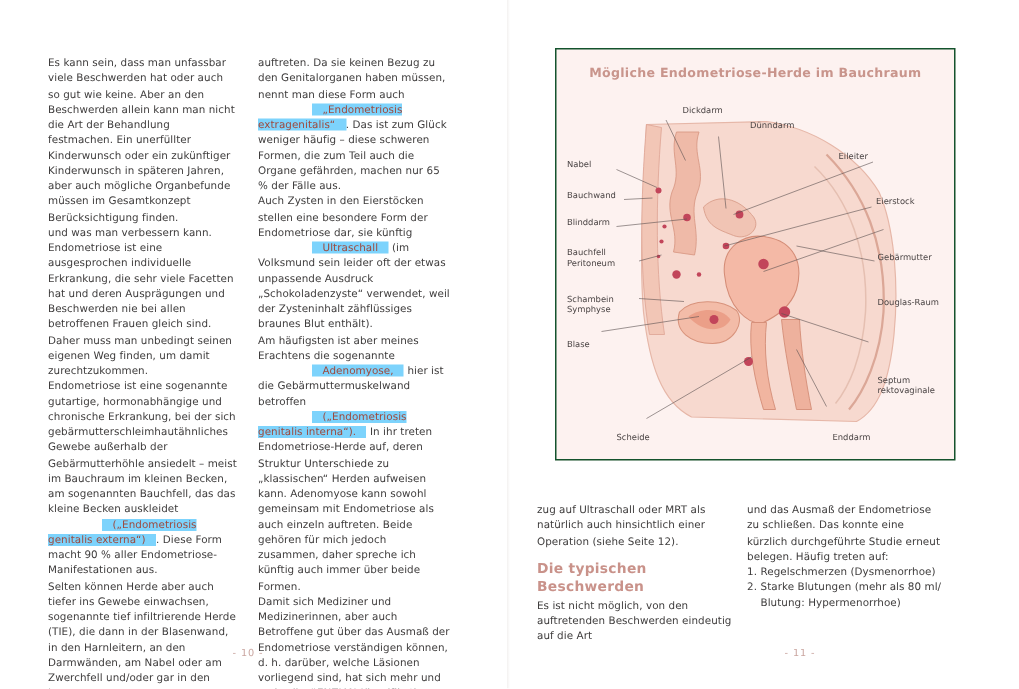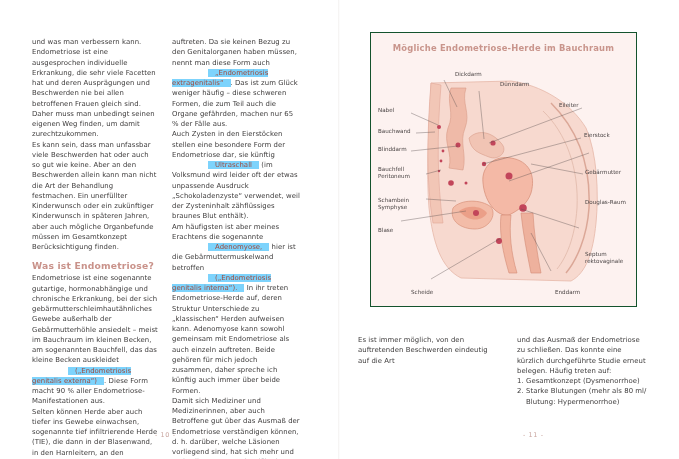--- a/index.html
+++ b/index.html
@@ -14,21 +14,21 @@
             background: linear-gradient(to right, #f3f1f0, #ffffff); }
 
   .col { position: absolute; font-size: 6.9px; line-height: 10.25px; letter-spacing: 0.05px; color: #3e3c3c; }
   .col p { margin: 0; }
   .col .heading { color: #c9928a; font-weight: bold; font-size: 9.2px; line-height: 12px; margin-top: 8px; margin-bottom: 1px; letter-spacing: 0.2px; }
   .hl { background: #7dd3fc; color: #9d4a3e; padding: 0 7px; margin-left: 36px; }
 
   .col-l1 { left: 32px; top: 37px; width: 126px; }
   .col-l2 { left: 172px; top: 37px; width: 128px; }
   .col-r1 { left: 19px; top: 335px; width: 137px; }
-  .col-r2 { left: 178px; top: 335px; width: 130px; }
+  .col-r2 { left: 159px; top: 335px; width: 130px; }
 
   .pagenum { position: absolute; top: 431px; font-size: 6.5px; color: #c9a59f; letter-spacing: 0.6px; text-align: right; }
   .pagenum-l { left: 155px; }
   .pagenum-r { left: 142px; margin-left: 42px; }
 
   .ol { list-style: none; }
   .ol li { display: flex; }
   .ol li .n { width: 9px; flex: none; }
 
   
@@ -39,30 +39,29 @@
   .fig-svg { position: absolute; left: 0; top: 0; }
   .lbl { position: absolute; font-size: 5.6px; color: #4a4444; line-height: 7px; white-space: nowrap; }
 </style>
 </head>
 <body>
 
 <div class="spread">
 
   <div class="page page-left">
     <div class="col col-l1">
+      <p>Es kann sein, dass man unfassbar viele Beschwerden hat oder auch so gut wie keine. Aber an den Beschwerden allein kann man nicht die Art der Behandlung festmachen. Ein unerfüllter Kinderwunsch oder ein zukünftiger Kinderwunsch in späteren Jahren, aber auch mögliche Organbefunde müssen im Gesamtkonzept Berücksichtigung finden.</p>
       <p>und was man verbessern kann. Endometriose ist eine ausgesprochen individuelle Erkrankung, die sehr viele Facetten hat und deren Ausprägungen und Beschwerden nie bei allen betroffenen Frauen gleich sind. Daher muss man unbedingt seinen eigenen Weg finden, um damit zurechtzukommen.</p>
-      <p>Es kann sein, dass man unfassbar viele Beschwerden hat oder auch so gut wie keine. Aber an den Beschwerden allein kann man nicht die Art der Behandlung festmachen. Ein unerfüllter Kinderwunsch oder ein zukünftiger Kinderwunsch in späteren Jahren, aber auch mögliche Organbefunde müssen im Gesamtkonzept Berücksichtigung finden.</p>
-      <div class="heading">Was ist Endometriose?</div>
       <p><span>Endometriose ist eine sogenannte gutartige, hormonabhängige und chronische Erkrankung, bei der sich gebärmutterschleimhautähnliches Gewebe außerhalb der Gebärmutterhöhle ansiedelt – meist im Bauchraum im kleinen Becken, am sogenannten Bauchfell, das das kleine Becken auskleidet </span><span class="hl">(„Endometriosis genitalis externa“)</span><span>. Diese Form macht 90 % aller Endometriose-Manifestationen aus.</span></p>
       <p>Selten können Herde aber auch tiefer ins Gewebe einwachsen, sogenannte tief infiltrierende Herde (TIE), die dann in der Blasenwand, in den Harnleitern, an den Darmwänden, am Nabel oder am Zwerchfell und/oder gar in den Lungen</p>
     </div>
 
     <div class="col col-l2">
       <p><span>auftreten. Da sie keinen Bezug zu den Genitalorganen haben müssen, nennt man diese Form auch </span><span class="hl">„Endometriosis extragenitalis“</span><span>. Das ist zum Glück weniger häufig – diese schweren Formen, die zum Teil auch die Organe gefährden, machen nur 65 % der Fälle aus.</span></p>
-      <p><span>Auch Zysten in den Eierstöcken stellen eine besondere Form der Endometriose dar, sie künftig </span><span class="hl">Ultraschall</span><span> (im Volksmund wird leider oft der etwas unpassende Ausdruck „Schokoladenzyste“ verwendet, weil der Zysteninhalt zähflüssiges braunes Blut enthält).</span></p>
+      <p><span>Auch Zysten in den Eierstöcken stellen eine besondere Form der Endometriose dar, sie künftig </span><span class="hl">Ultraschall</span><span> (im Volksmund sein leider oft der etwas unpassende Ausdruck „Schokoladenzyste“ verwendet, weil der Zysteninhalt zähflüssiges braunes Blut enthält).</span></p>
       <p><span>Am häufigsten ist aber meines Erachtens die sogenannte </span><span class="hl">Adenomyose,</span><span> hier ist die Gebärmuttermuskelwand betroffen </span><span class="hl">(„Endometriosis genitalis interna“).</span><span> In ihr treten Endometriose-Herde auf, deren Struktur Unterschiede zu „klassischen“ Herden aufweisen kann. Adenomyose kann sowohl gemeinsam mit Endometriose als auch einzeln auftreten. Beide gehören für mich jedoch zusammen, daher spreche ich künftig auch immer über beide Formen.</span></p>
       <p>Damit sich Mediziner und Medizinerinnen, aber auch Betroffene gut über das Ausmaß der Endometriose verständigen können, d. h. darüber, welche Läsionen vorliegend sind, hat sich mehr und mehr die #ENZIAN-Klassifikation durchgesetzt: ein Code, mit dem, wenn man ihn einmal verstanden hat, jede Endometriose-/Adenomyose-Situation genau beschrieben werden kann, sowohl in Be-</p>
     </div>
 
     <div class="pagenum pagenum-l">- 10 -</div>
   </div>
 
   <div class="gutter"></div>
 
   <div class="page page-right">
@@ -137,29 +136,31 @@
       <div class="lbl" style="left:7px;top:133px;"><span>Bauchfell</span><br><span>Peritoneum</span></div>
       <div class="lbl" style="left:214px;top:166px;">Douglas-Raum</div>
       <div class="lbl" style="left:7px;top:164px;"><span>Schambein</span><br><span>Symphyse</span></div>
       <div class="lbl" style="left:7px;top:194px;">Blase</div>
       <div class="lbl" style="left:214px;top:218px;"><span>Septum</span><br><span>rektovaginale</span></div>
       <div class="lbl" style="left:40px;top:256px;">Scheide</div>
       <div class="lbl" style="left:184px;top:256px;">Enddarm</div>
     </div>
 
     <div class="col col-r1">
-      <p>Es ist immer möglich, von den auftretenden Beschwerden eindeutig auf die Art</p>
+      <p>zug auf Ultraschall oder MRT als natürlich auch hinsichtlich einer Operation (siehe Seite 12).</p>
+      <div class="heading">Die typischen Beschwerden</div>
+      <p>Es ist nicht möglich, von den auftretenden Beschwerden eindeutig auf die Art</p>
     </div>
 
     <div class="col col-r2">
       <p>und das Ausmaß der Endometriose zu schließen. Das konnte eine kürzlich durchgeführte Studie erneut belegen. Häufig treten auf:</p>
       <ul class="ol">
         <li>
             <span class="n">1.</span>
-            <span>Gesamtkonzept (Dysmenorrhoe)</span>
+            <span>Regelschmerzen (Dysmenorrhoe)</span>
           </li>
         <li>
             <span class="n">2.</span>
             <span>Starke Blutungen (mehr als 80 ml/ Blutung: Hypermenorrhoe)</span>
           </li>
       </ul>
     </div>
 
     <div class="pagenum pagenum-r">- 11 -</div>
   </div>

